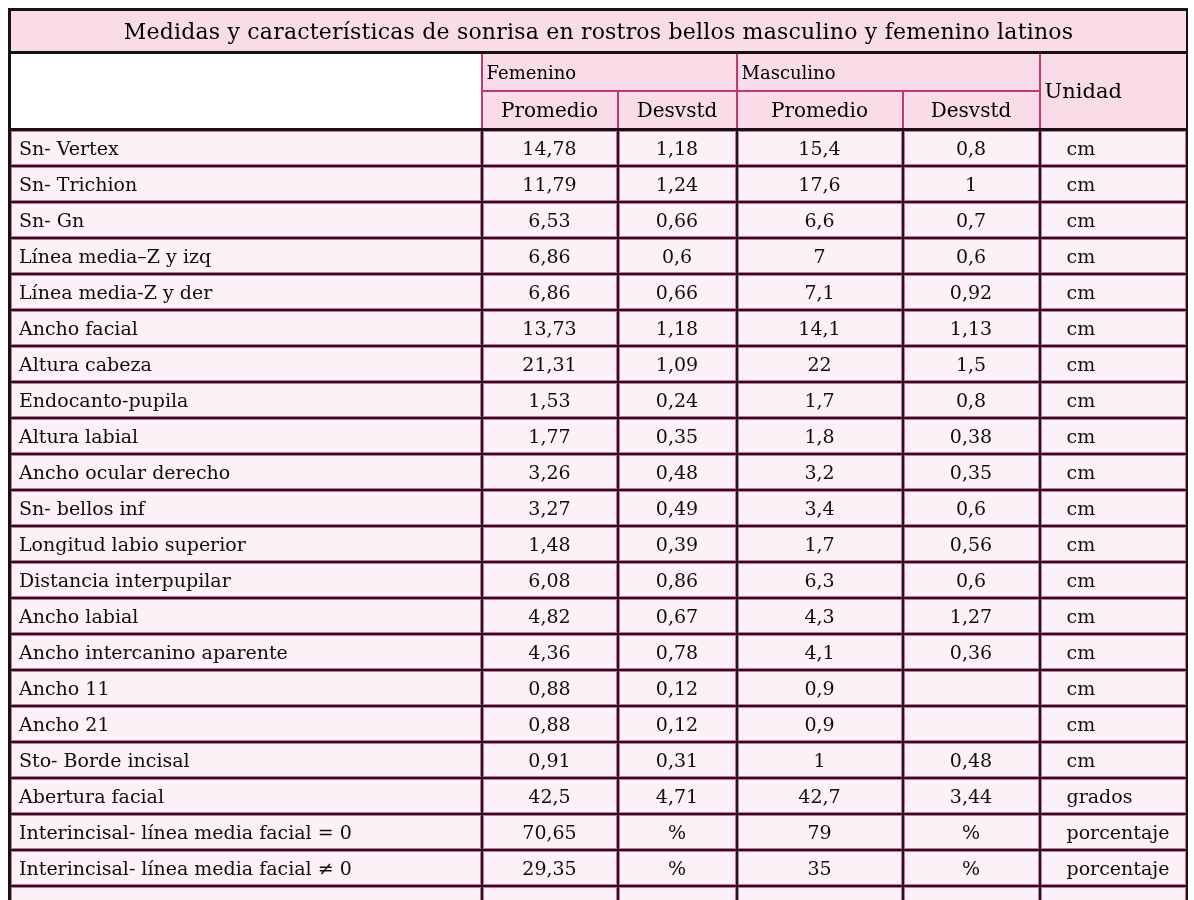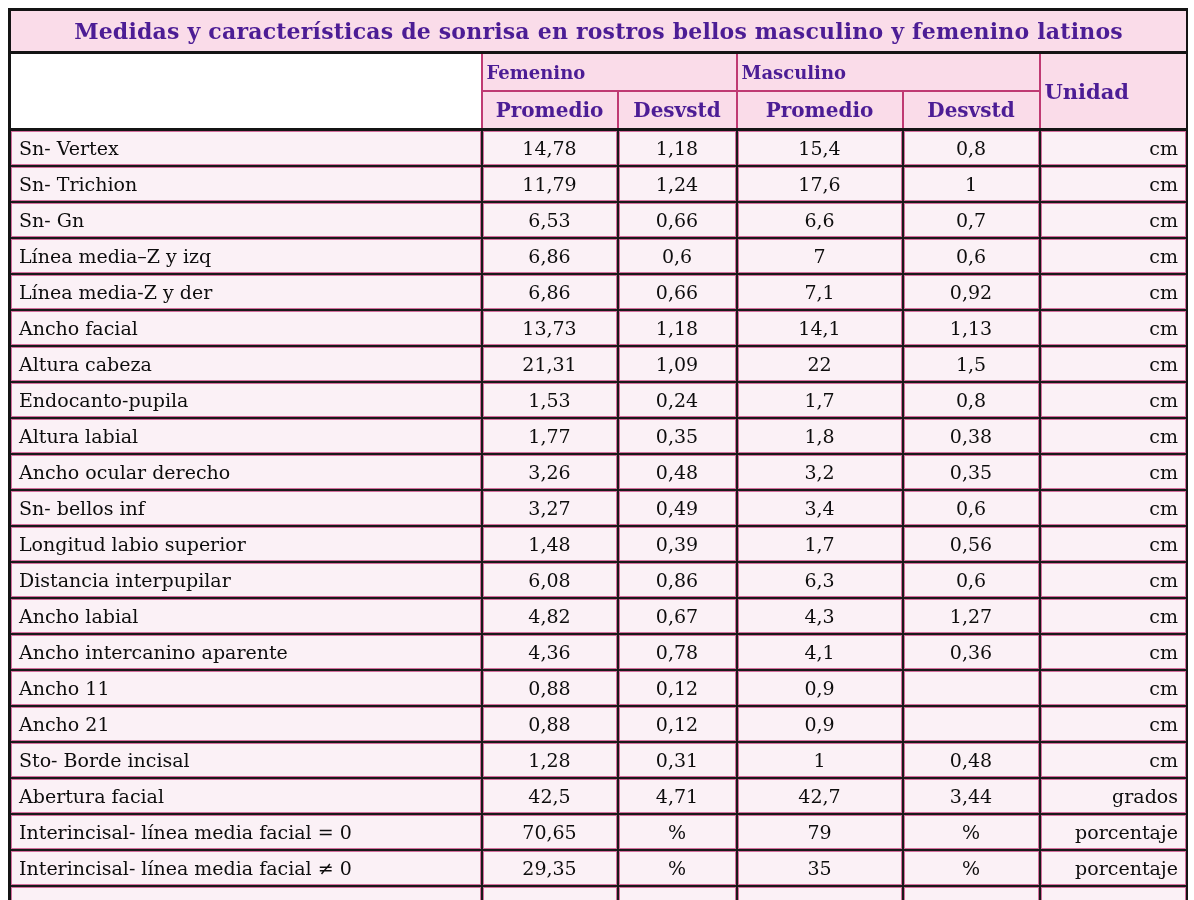--- a/index.html
+++ b/index.html
@@ -22,22 +22,22 @@
   table.measures {
     border-collapse: collapse;
     table-layout: fixed;
     width: 1178px;
     border: 3px solid #141414;
   }
   
   thead th {
     background: #fadce9;
     border: 2px solid #bf3a73;
-    font-weight: bold;
-    color: #4c1d95;
+    font-weight: normal;
+    color: #000000;
     padding: 2px 4px;
   }
   th.title-cell {
     font-size: 22px;
     height: 36px;
     text-align: center;
     border-bottom: 3px solid #141414;
     letter-spacing: 0.2px;
   }
   th.group-cell {
@@ -68,21 +68,21 @@
     font-size: 19px;
     color: #0d0d0d;
     height: 32px;
     padding: 1px 8px;
     overflow: hidden;
     white-space: nowrap;
   }
   tbody tr:first-child td { border-top: 3px solid #141414; }
   td.val-cell  { text-align: center; padding: 1px 2px; }
   td.label-cell{ text-align: left; }
-  td.unit-cell { text-align: right; padding-left: 26px; }
+  td.unit-cell { text-align: left; padding-left: 26px; }
   tr.partial-row td { height: 40px; background: #fbf1f6; }
 </style>
 </head>
 <body>
 
 <div class="table-wrap">
   <table class="measures">
     <colgroup>
       <col style="width:472px">
       <col style="width:136px">
@@ -240,21 +240,21 @@
         <tr>
           <td class="label-cell">Ancho 21</td>
           <td class="val-cell">0,88</td>
           <td class="val-cell">0,12</td>
           <td class="val-cell">0,9</td>
           <td class="val-cell"></td>
           <td class="unit-cell">cm</td>
         </tr>
         <tr>
           <td class="label-cell">Sto- Borde incisal</td>
-          <td class="val-cell">1,28</td>
+          <td class="val-cell">0,91</td>
           <td class="val-cell">0,31</td>
           <td class="val-cell">1</td>
           <td class="val-cell">0,48</td>
           <td class="unit-cell">cm</td>
         </tr>
         <tr>
           <td class="label-cell">Abertura facial</td>
           <td class="val-cell">42,5</td>
           <td class="val-cell">4,71</td>
           <td class="val-cell">42,7</td>

